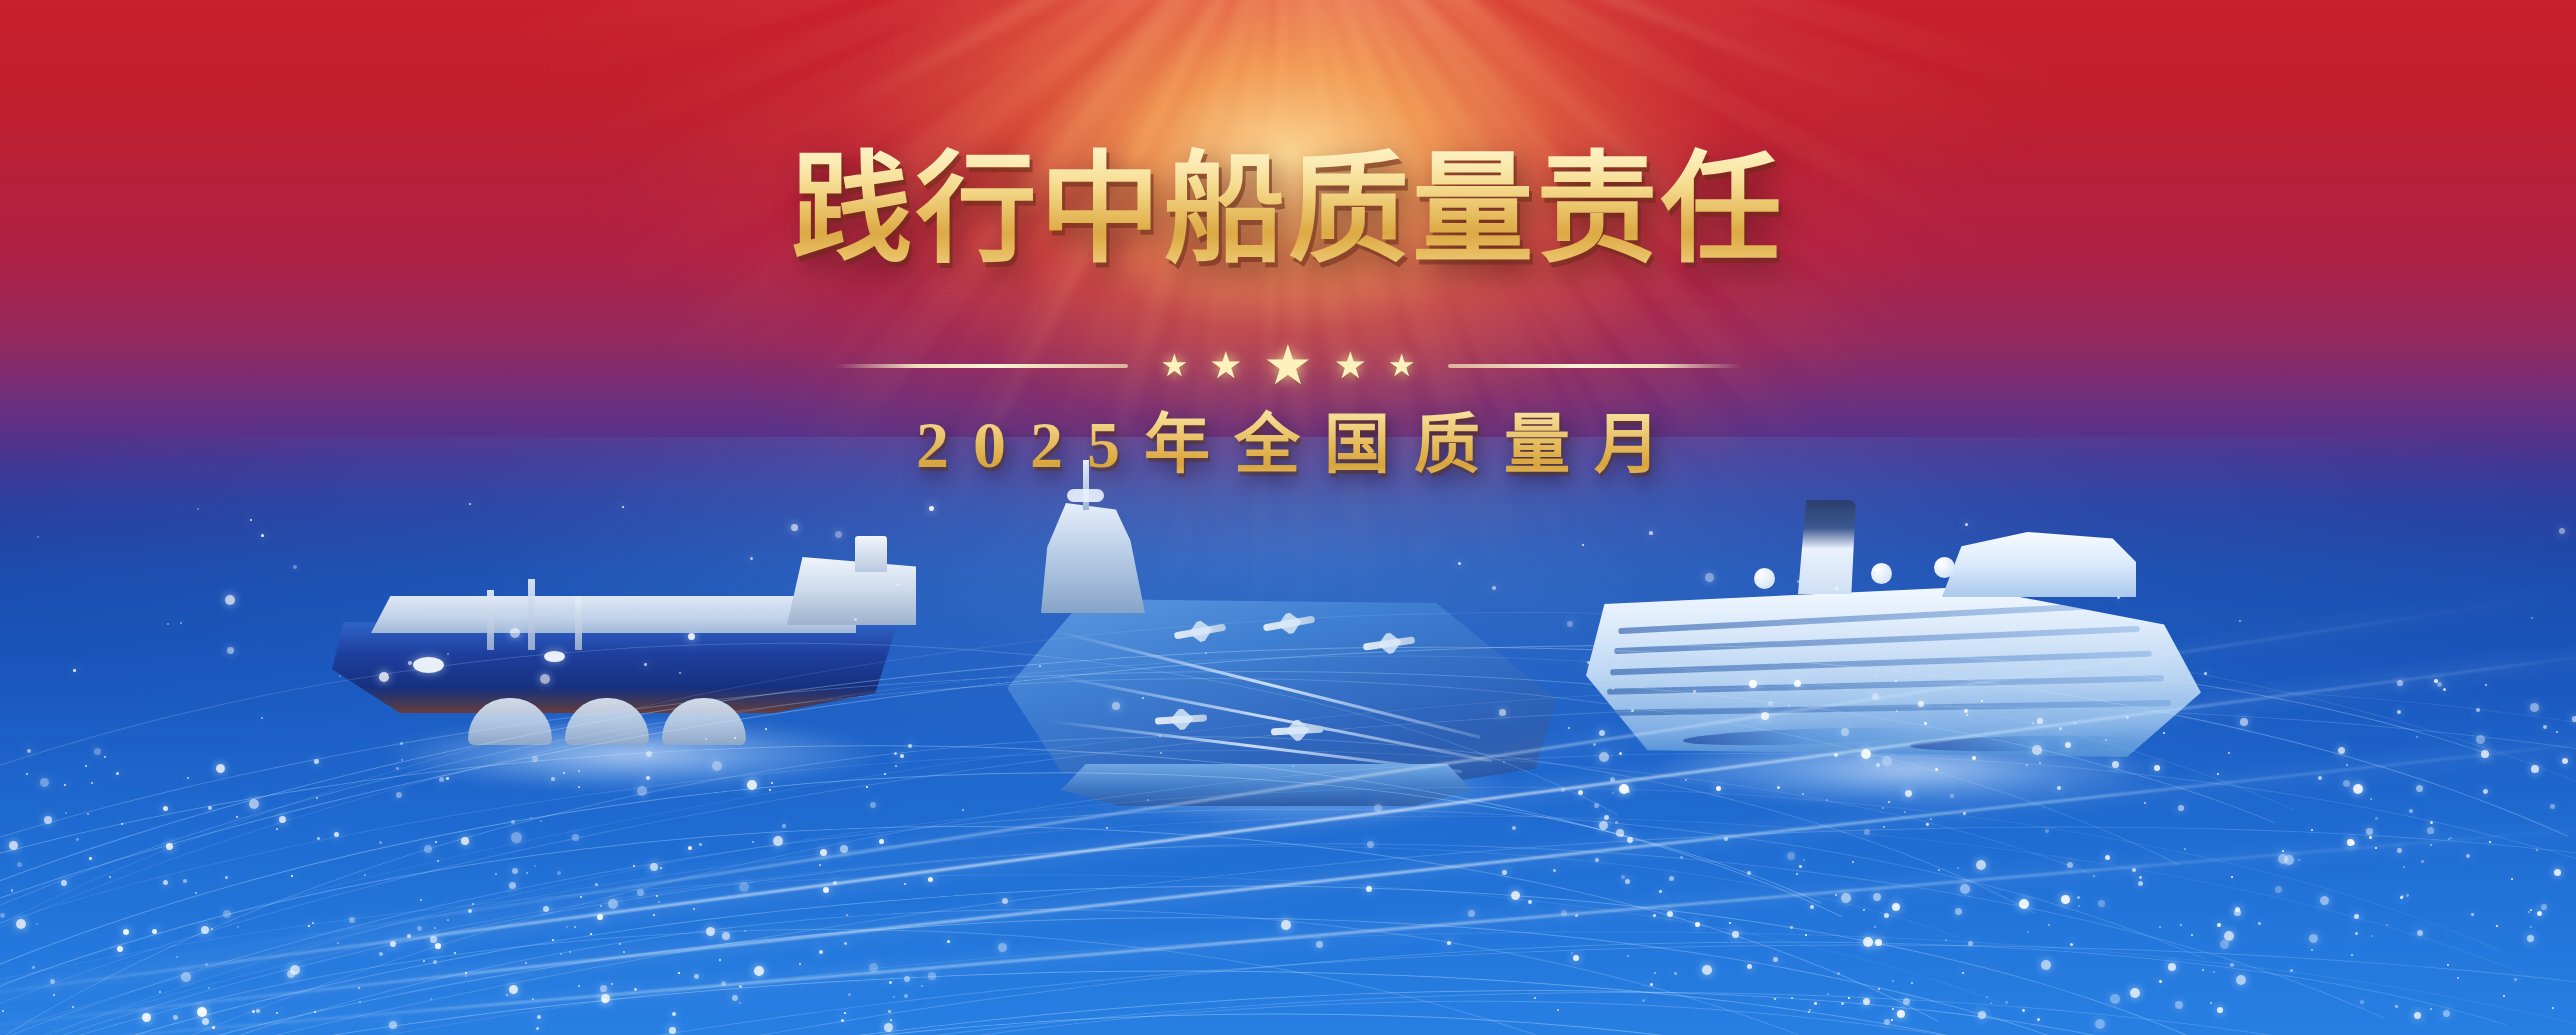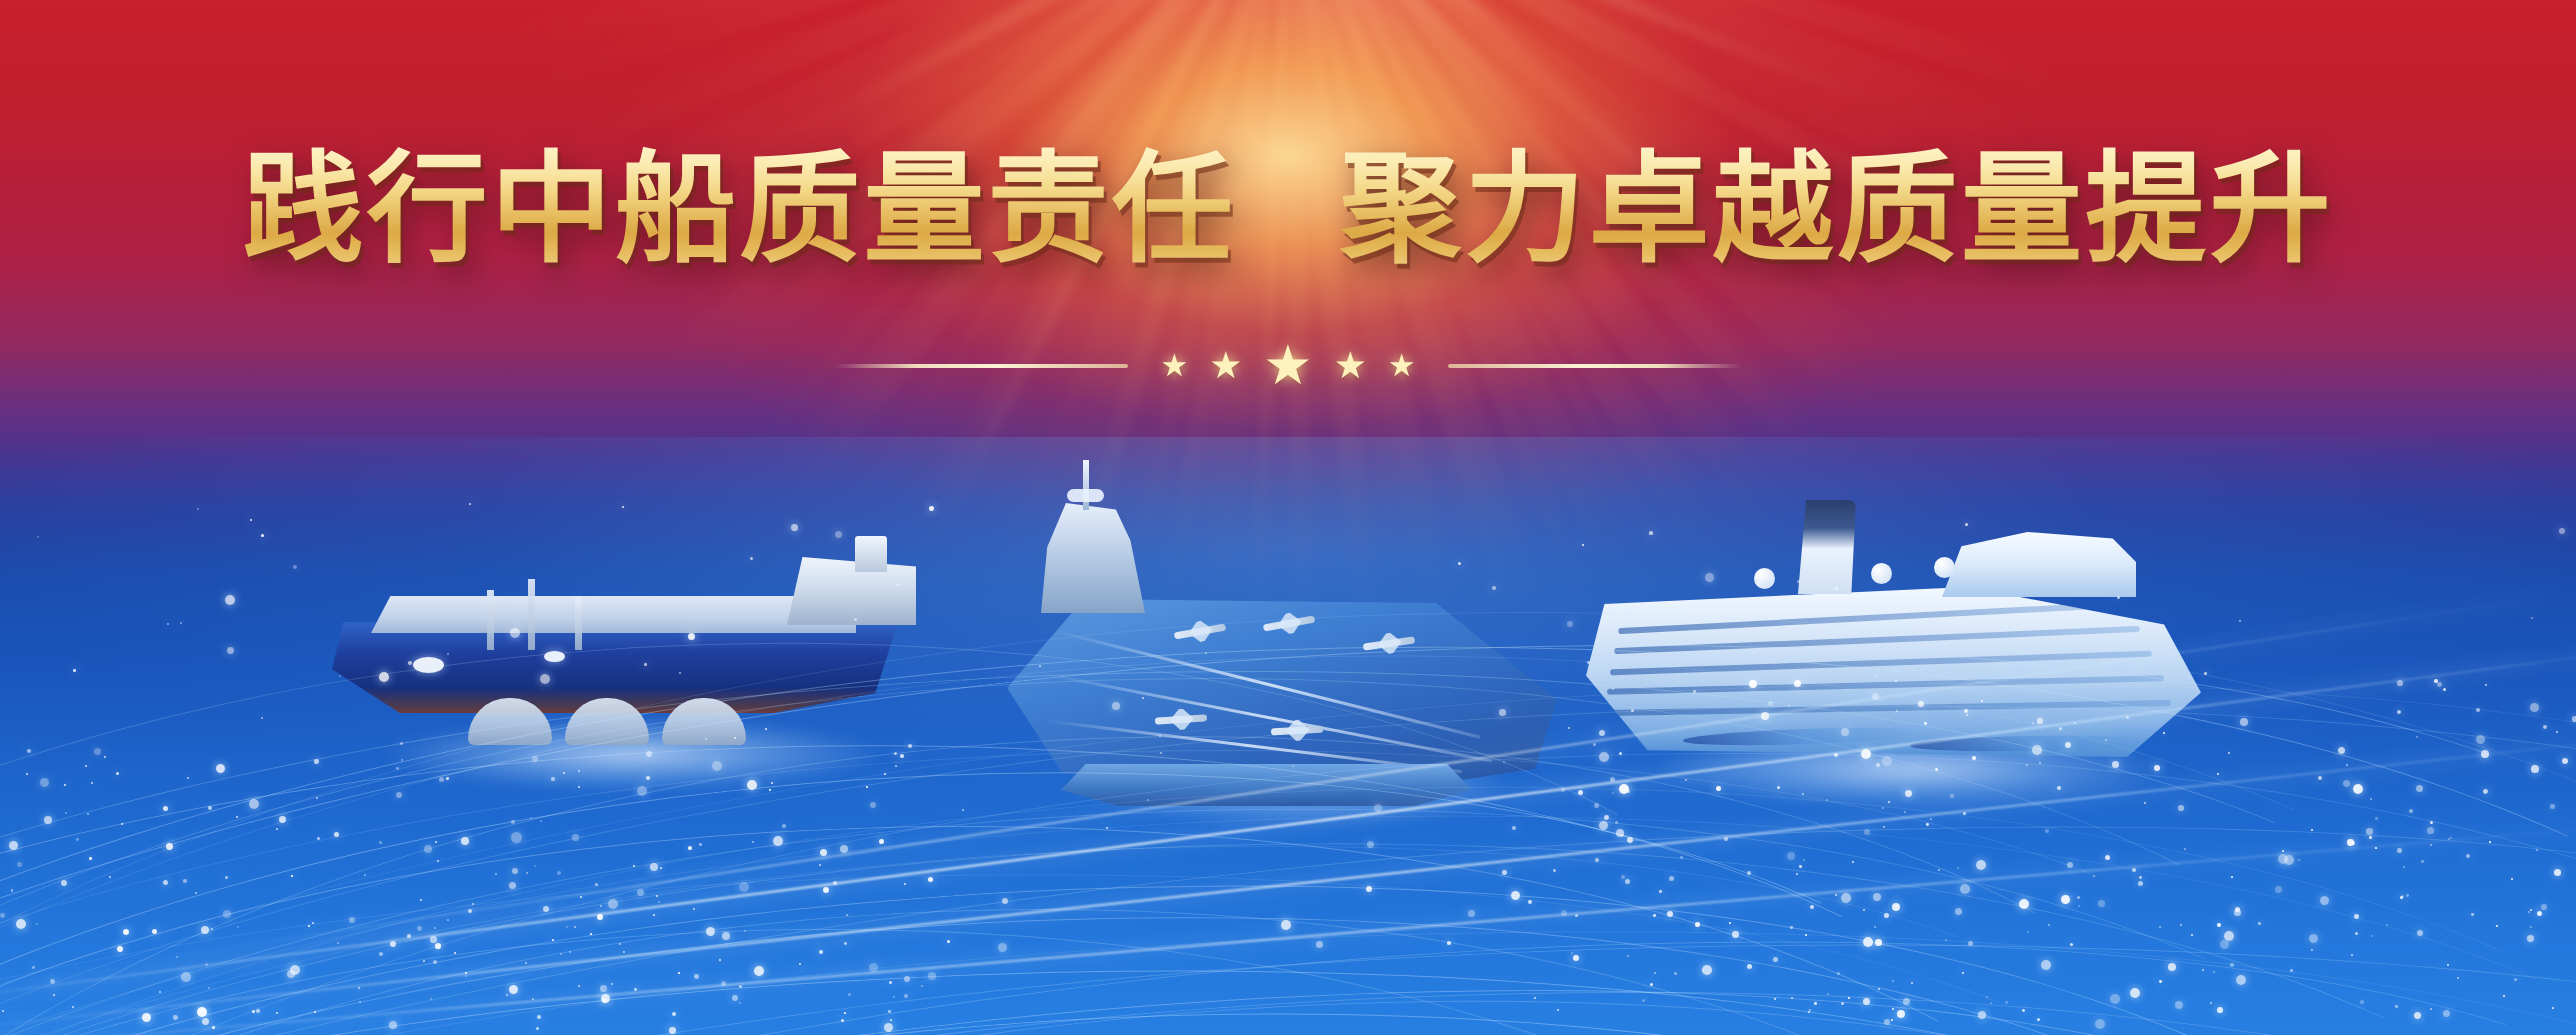--- a/index.html
+++ b/index.html
@@ -1074,31 +1074,31 @@
       <div class="sparkle" style="left: 1945px; top: 939px; width: 1.7px; height: 1.7px; opacity: 0.31;"></div>
       <div class="sparkle" style="left: 261px; top: 534px; width: 3.2px; height: 3.2px; opacity: 0.98;"></div>
       <div class="sparkle" style="left: 1458px; top: 562px; width: 3.1px; height: 3.1px; opacity: 0.84;"></div>
       <div class="sparkle" style="left: 2496px; top: 925px; width: 1.6px; height: 1.6px; opacity: 0.95;"></div>
       <div class="sparkle" style="left: 2338px; top: 747px; width: 7.4px; height: 7.4px; opacity: 0.75;"></div>
       <div class="sparkle" style="left: 2562px; top: 758px; width: 5.9px; height: 5.9px; opacity: 0.84;"></div>
     </div>
 
   <div class="title-row">
     <div class="title-part">践行中船质量责任</div>
-    <div class="title-part">聚力卓越质量提升</div>
   </div>
 
   <div class="divider">
     <div class="d-line"></div>
     <div class="stars">
       <span class="star s-sm">★</span>
       <span class="star s-md">★</span>
       <span class="star s-lg">★</span>
       <span class="star s-md">★</span>
       <span class="star s-sm">★</span>
     </div>
     <div class="d-line right"></div>
   </div>
 
+  <div class="subtitle">2025年全国质量月</div>
 
 
 </div>
 
 
 </body></html>

